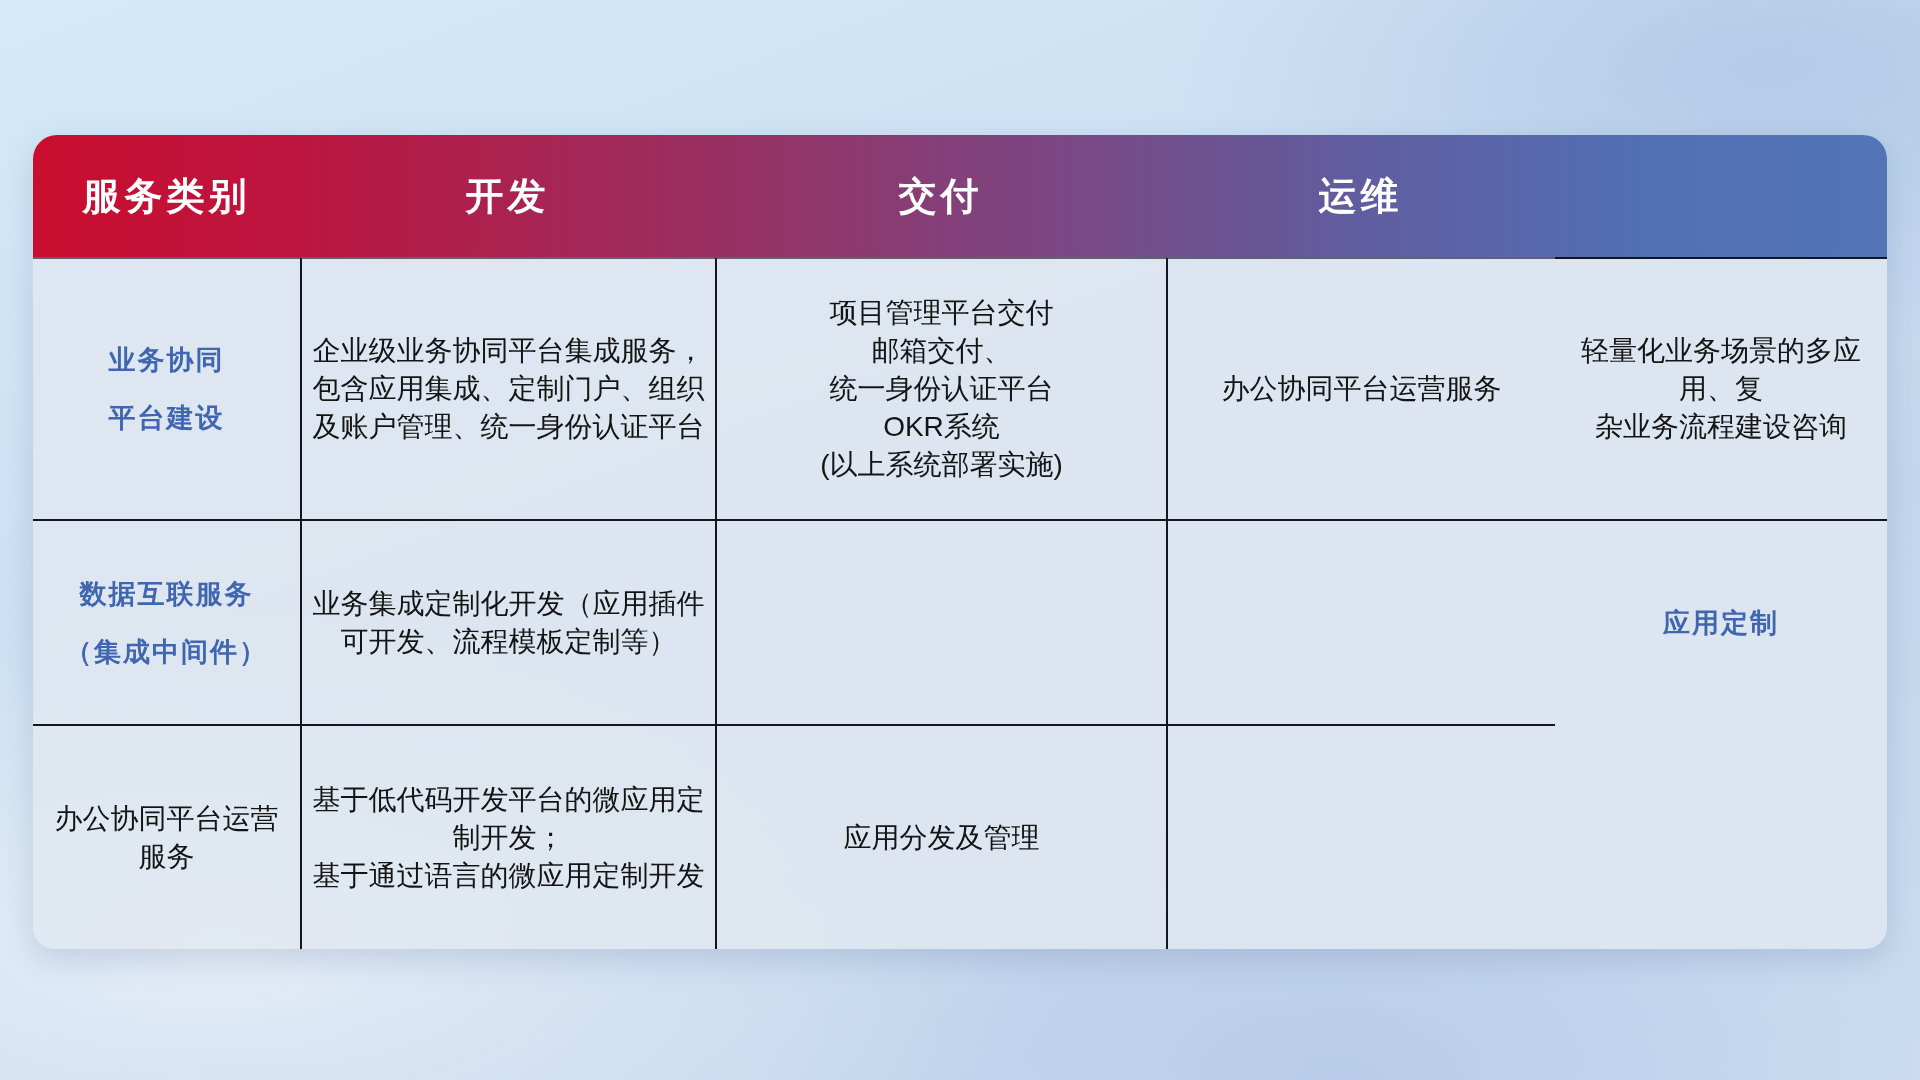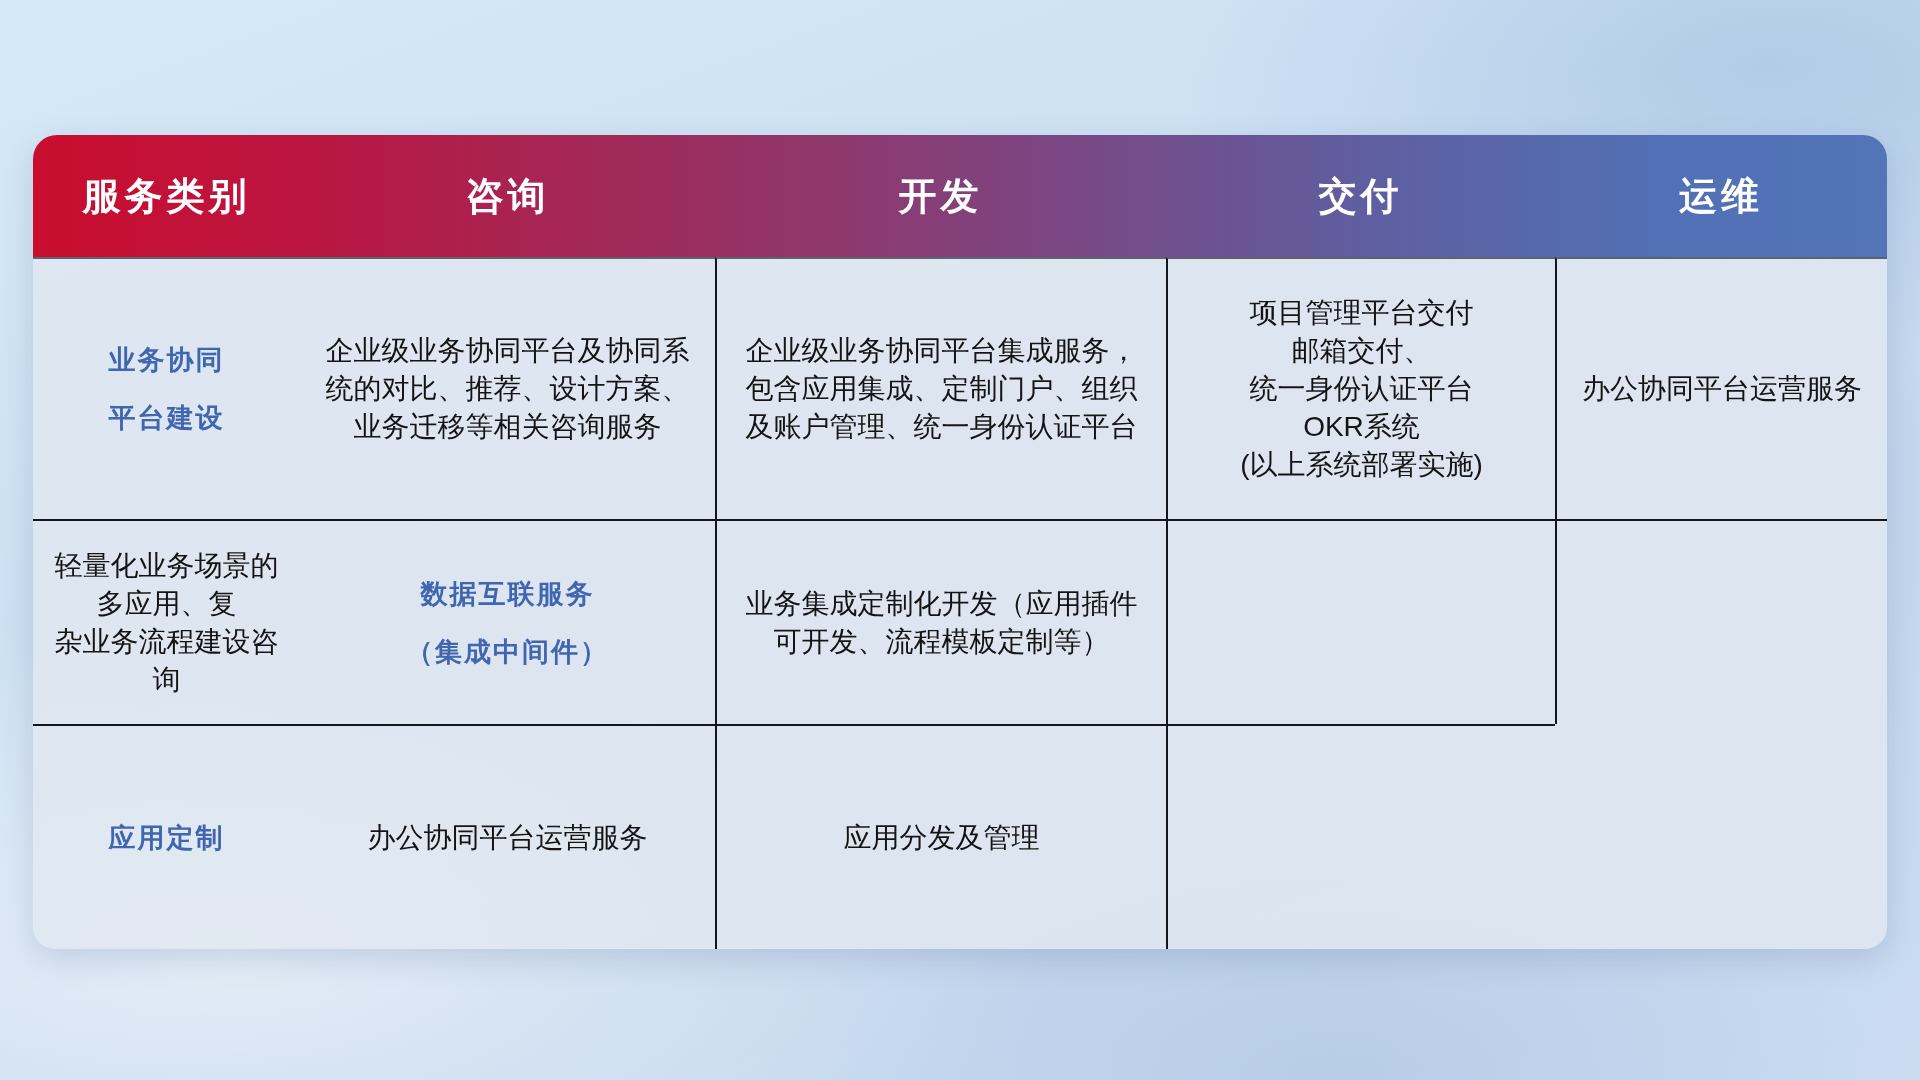--- a/index.html
+++ b/index.html
@@ -62,33 +62,29 @@
   }
 </style>
 </head>
 <body>
 
 <div class="stage">
   <div class="service-table">
 
     <div class="thead">
       <div class="th">服务类别</div>
-      <div class="th">咨询</div>
       <div class="th">开发</div>
       <div class="th">交付</div>
       <div class="th">运维</div>
     </div>
 
     <div class="tbody">
 
       <div class="td cat row-top">业务协同
 平台建设</div>
-      <div class="td row-top">企业级业务协同平台及协同系
-统的对比、推荐、设计方案、
-业务迁移等相关咨询服务</div>
       <div class="td vline row-top">企业级业务协同平台集成服务，
 包含应用集成、定制门户、组织
 及账户管理、统一身份认证平台</div>
       <div class="td vline row-top">项目管理平台交付
 邮箱交付、
 统一身份认证平台
 OKR系统
 (以上系统部署实施)</div>
       <div class="td vline row-top">办公协同平台运营服务</div>
 
@@ -96,18 +92,20 @@
 杂业务流程建设咨询</div>
       <div class="td cat row-sep">数据互联服务
 （集成中间件）</div>
       <div class="td vline row-sep">业务集成定制化开发（应用插件
 可开发、流程模板定制等）</div>
       <div class="td vline row-sep"></div>
       <div class="td vline row-sep"></div>
 
       <div class="td cat row-sep">应用定制</div>
       <div class="td row-sep">办公协同平台运营服务</div>
+      <div class="td vline row-sep">基于低代码开发平台的微应用定制开发；
+基于通过语言的微应用定制开发</div>
       <div class="td vline row-sep">应用分发及管理</div>
       <div class="td vline row-sep"></div>
     </div>
 
   </div>
 </div>
 
 </body></html>

